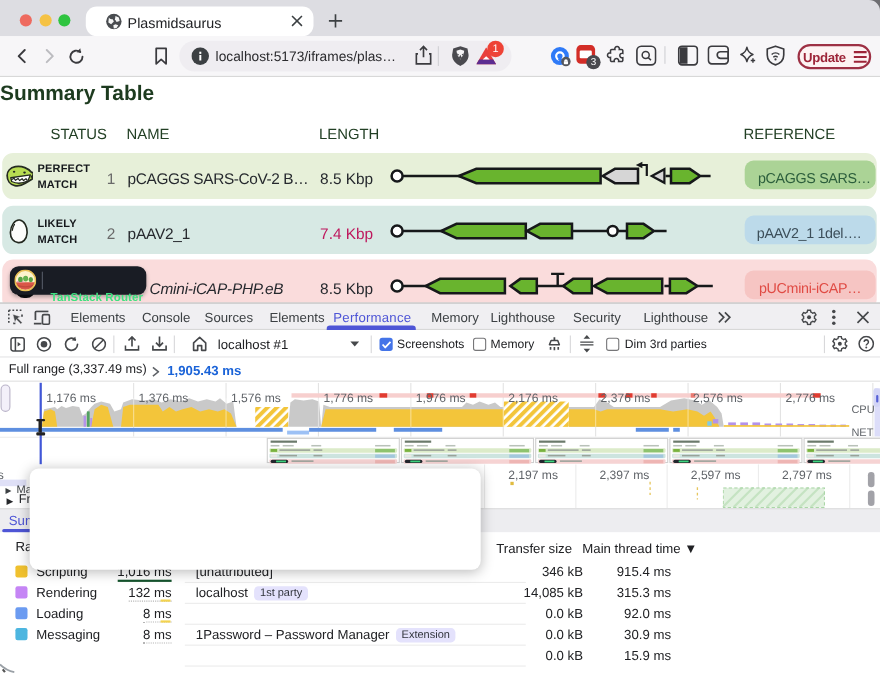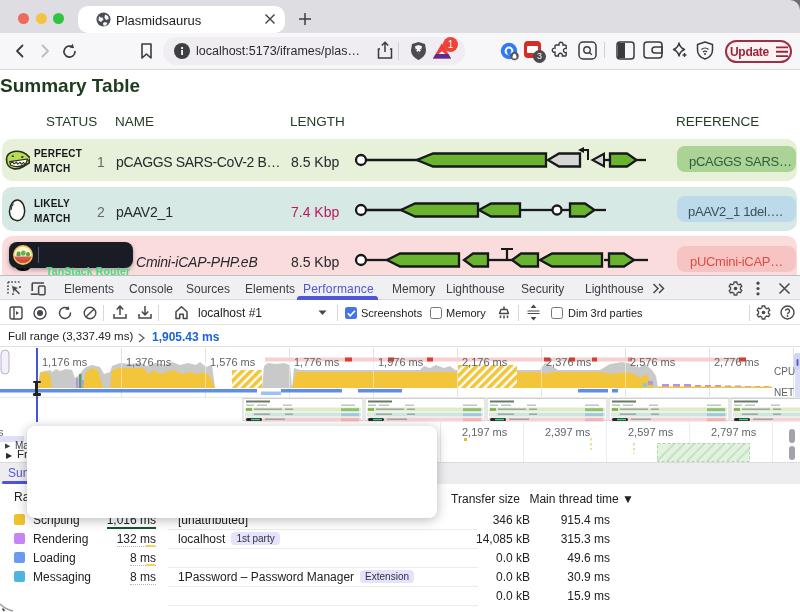--- a/index.html
+++ b/index.html
@@ -602,21 +602,21 @@
         <span class="tc1">346 kB</span>
         <span class="tc2">915.4 ms</span>
       </div>
   <div class="trow">
         <span class="tname">localhost<span class="chip">1st party</span></span>
         <span class="tc1">14,085 kB</span>
         <span class="tc2">315.3 ms</span>
       </div>
   <div class="trow">
         <span class="tc1">0.0 kB</span>
-        <span class="tc2">49.6 ms</span>
+        <span class="tc2">92.0 ms</span>
       </div>
   <div class="trow">
         <span class="tname">1Password – Password Manager<span class="chip">Extension</span></span>
         <span class="tc1">0.0 kB</span>
         <span class="tc2">30.9 ms</span>
       </div>
   <div class="trow">
         <span class="tc1">0.0 kB</span>
         <span class="tc2">15.9 ms</span>
       </div>

